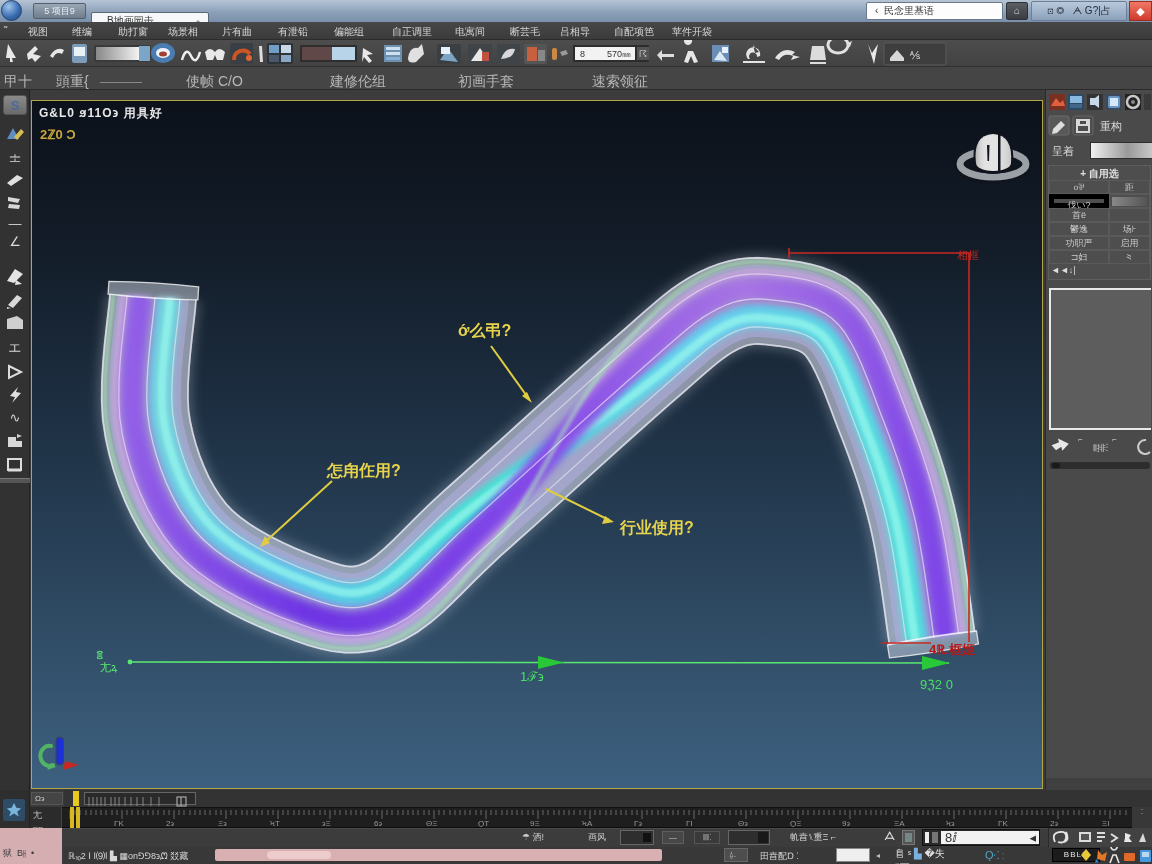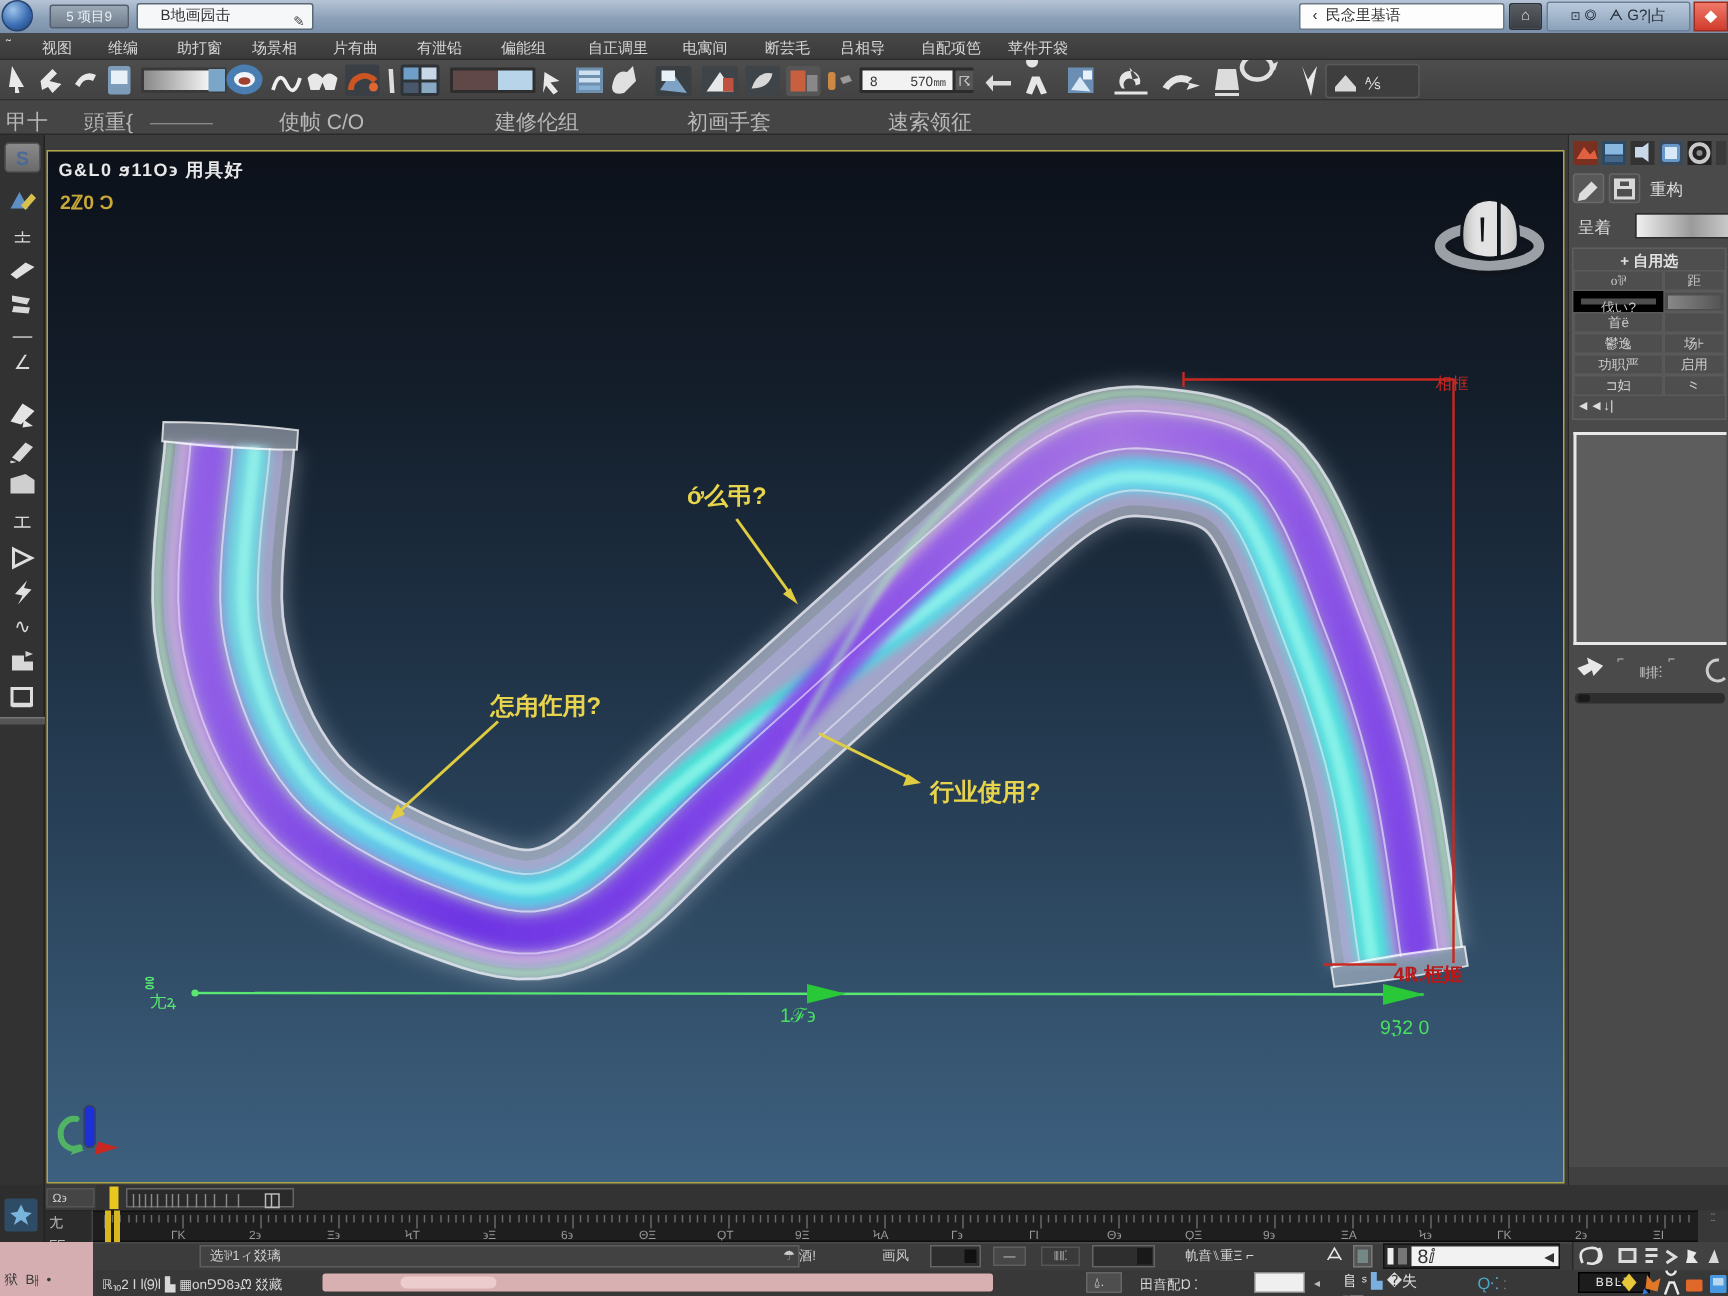--- a/index.html
+++ b/index.html
@@ -2,21 +2,21 @@
 <html><head><meta charset="utf-8">
 <style>
 *{margin:0;padding:0;box-sizing:border-box}
 body{width:1152px;height:864px;position:relative;overflow:hidden;background:#454545;
  font-family:"Liberation Sans",sans-serif;}
 .abs{position:absolute}
 #titlebar{left:0;top:0;width:1152px;height:22px;background:linear-gradient(#b6c4d6,#8ca1b8 55%,#7a90aa);}
 #titlebar .logo{left:1px;top:0;width:21px;height:21px;border-radius:50%;
  background:radial-gradient(circle at 35% 30%,#9fc4ea,#3d6fb4 55%,#1c3e74);border:1px solid #24436e}
 #qbtn{left:33px;top:3px;width:53px;height:16px;background:linear-gradient(#9aa7b5,#6f7d8c);border:1px solid #55606e;border-radius:2px;color:#e8eef5;font-size:9px;line-height:14px;text-align:center}
-#qfield{left:91px;top:2px;width:118px;height:18px;background:#f5f7f9;border:1px solid #5a6876;border-radius:2px;color:#333;font-size:10px;line-height:16px;padding-left:15px}
+#qfield{left:91px;top:12px;width:118px;height:18px;background:#f5f7f9;border:1px solid #5a6876;border-radius:2px;color:#333;font-size:10px;line-height:16px;padding-left:15px}
 #qfield .pen{position:absolute;right:5px;top:3px;color:#444;font-size:9px}
 #ttext{left:434px;top:3px;width:420px;color:#1d2530;font-size:11px;font-weight:bold;letter-spacing:.5px}
 #sfield{left:866px;top:2px;width:137px;height:18px;background:#fdfdfd;border:1px solid #6a7888;border-radius:2px;color:#333;font-size:10px;line-height:16px;padding-left:8px}
 #sbtn{left:1006px;top:2px;width:22px;height:18px;background:linear-gradient(#5a5e63,#3a3d41);border:1px solid #2e3135;border-radius:2px;color:#ddd;font-size:10px;text-align:center;line-height:16px}
 #wingrp{left:1031px;top:1px;width:96px;height:20px;background:linear-gradient(#b9c9dc,#8ba1ba);border:1px solid #6c8099;border-radius:2px;color:#27303c;font-size:10px;line-height:18px;text-align:center}
 #closebtn{left:1129px;top:1px;width:23px;height:20px;background:linear-gradient(#f07868,#d03c2c);border:1px solid #a02b1e;color:#fff;font-size:11px;text-align:center;line-height:18px}
 #menubar{left:0;top:22px;width:1152px;height:18px;background:linear-gradient(#474747,#3b3b3b);border-bottom:1px solid #2c2c2c;color:#d6d6d6;font-size:10px}
 #menubar span{position:absolute;top:3px}
 #toolbar{left:0;top:40px;width:1152px;height:27px;background:linear-gradient(#4d4d4d,#424242);border-bottom:1px solid #303030}
 #tabrow{left:0;top:67px;width:1152px;height:23px;background:#454545;border-bottom:1px solid #2a2a2a;color:#c9c9c9;font-size:10px}
@@ -623,21 +623,20 @@
   </svg>
  </div>
  <div class="abs" style="left:30px;top:17px;width:32px;height:21px;background:#2b2b2b;border-right:1px solid #444;color:#bbb;font-size:9px;padding:2px 0 0 3px">⺐<br>⌐⌐</div>
  <div class="abs" style="left:70px;top:17px;width:4px;height:21px;background:#d8b820"></div>
  <div class="abs" style="left:76px;top:17px;width:4px;height:21px;background:#d8b820"></div>
  <div class="abs" style="left:1132px;top:17px;width:20px;height:21px;background:#383838;color:#999;font-size:7px;text-align:center">⁚⁚</div>
 
  <div class="abs" style="left:0;top:38px;width:1152px;height:19px;background:#3c3c3c;border-top:1px solid #4a4a4a"></div>
  <div class="abs" style="left:0;top:38px;width:62px;height:36px;background:#d4aeb0"></div>
  <div class="abs" style="left:3px;top:57px;width:60px;color:#3a3a3a;font-size:9px">἞狱&nbsp;&nbsp;Β⫲&nbsp;&nbsp;•</div>
- <div class="abs" style="left:133px;top:40px;width:400px;height:15px;background:#424242;border:1px solid #5e5e5e;color:#d0d0d0;font-size:9px;line-height:13px;padding-left:6px">选⅌1ィ㸚璃</div>
  <div class="abs" style="left:522px;top:41px;width:30px;height:13px;color:#ccc;font-size:9px">☂ 酒ǃ</div>
  <div class="abs" style="left:588px;top:41px;width:28px;height:13px;color:#ccc;font-size:9px">画风</div>
  <div class="abs" style="left:620px;top:40px;width:34px;height:15px;background:#2e2e2e;border:1px solid #666">
       <div style="position:absolute;right:2px;top:2px;width:8px;height:9px;background:#111"></div>
     </div>
  <div class="abs" style="left:662px;top:41px;width:22px;height:13px;background:#474747;border:1px solid #5e5e5e;color:#ccc;font-size:8px;text-align:center;line-height:11px">—</div>
  <div class="abs" style="left:694px;top:41px;width:26px;height:13px;background:#3a3a3a;border:1px solid #555;color:#aaa;font-size:8px;line-height:11px;text-align:center">⦀⦀⁚</div>
  <div class="abs" style="left:728px;top:40px;width:42px;height:15px;background:#2e2e2e;border:1px solid #666">
       <div style="position:absolute;right:1px;top:1px;width:10px;height:11px;background:#191919"></div>
     </div>

